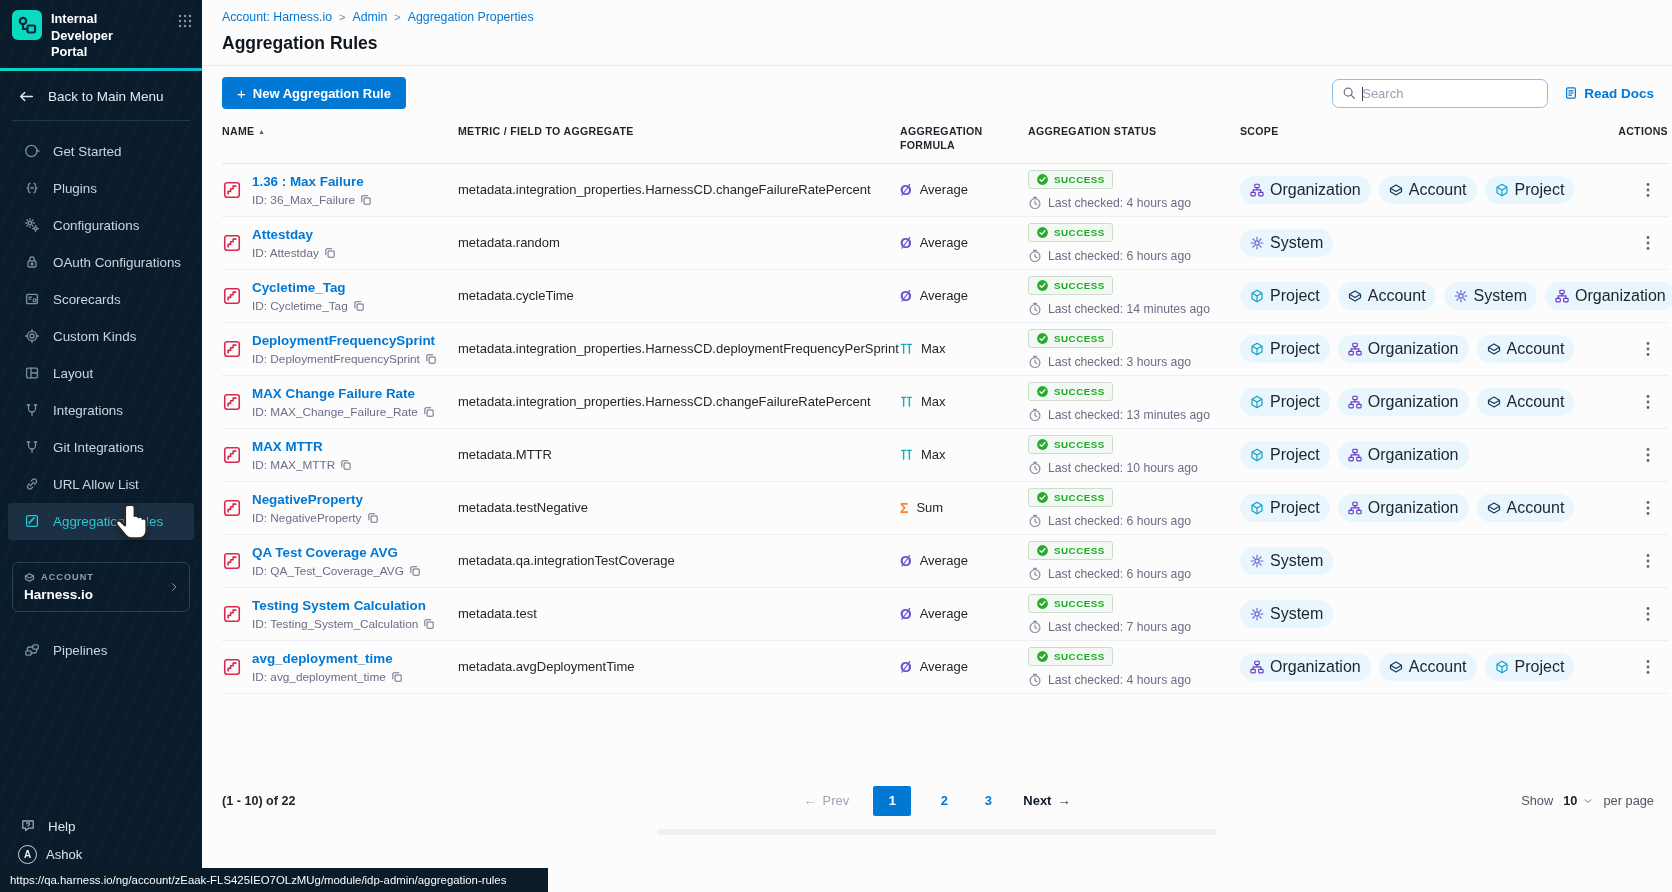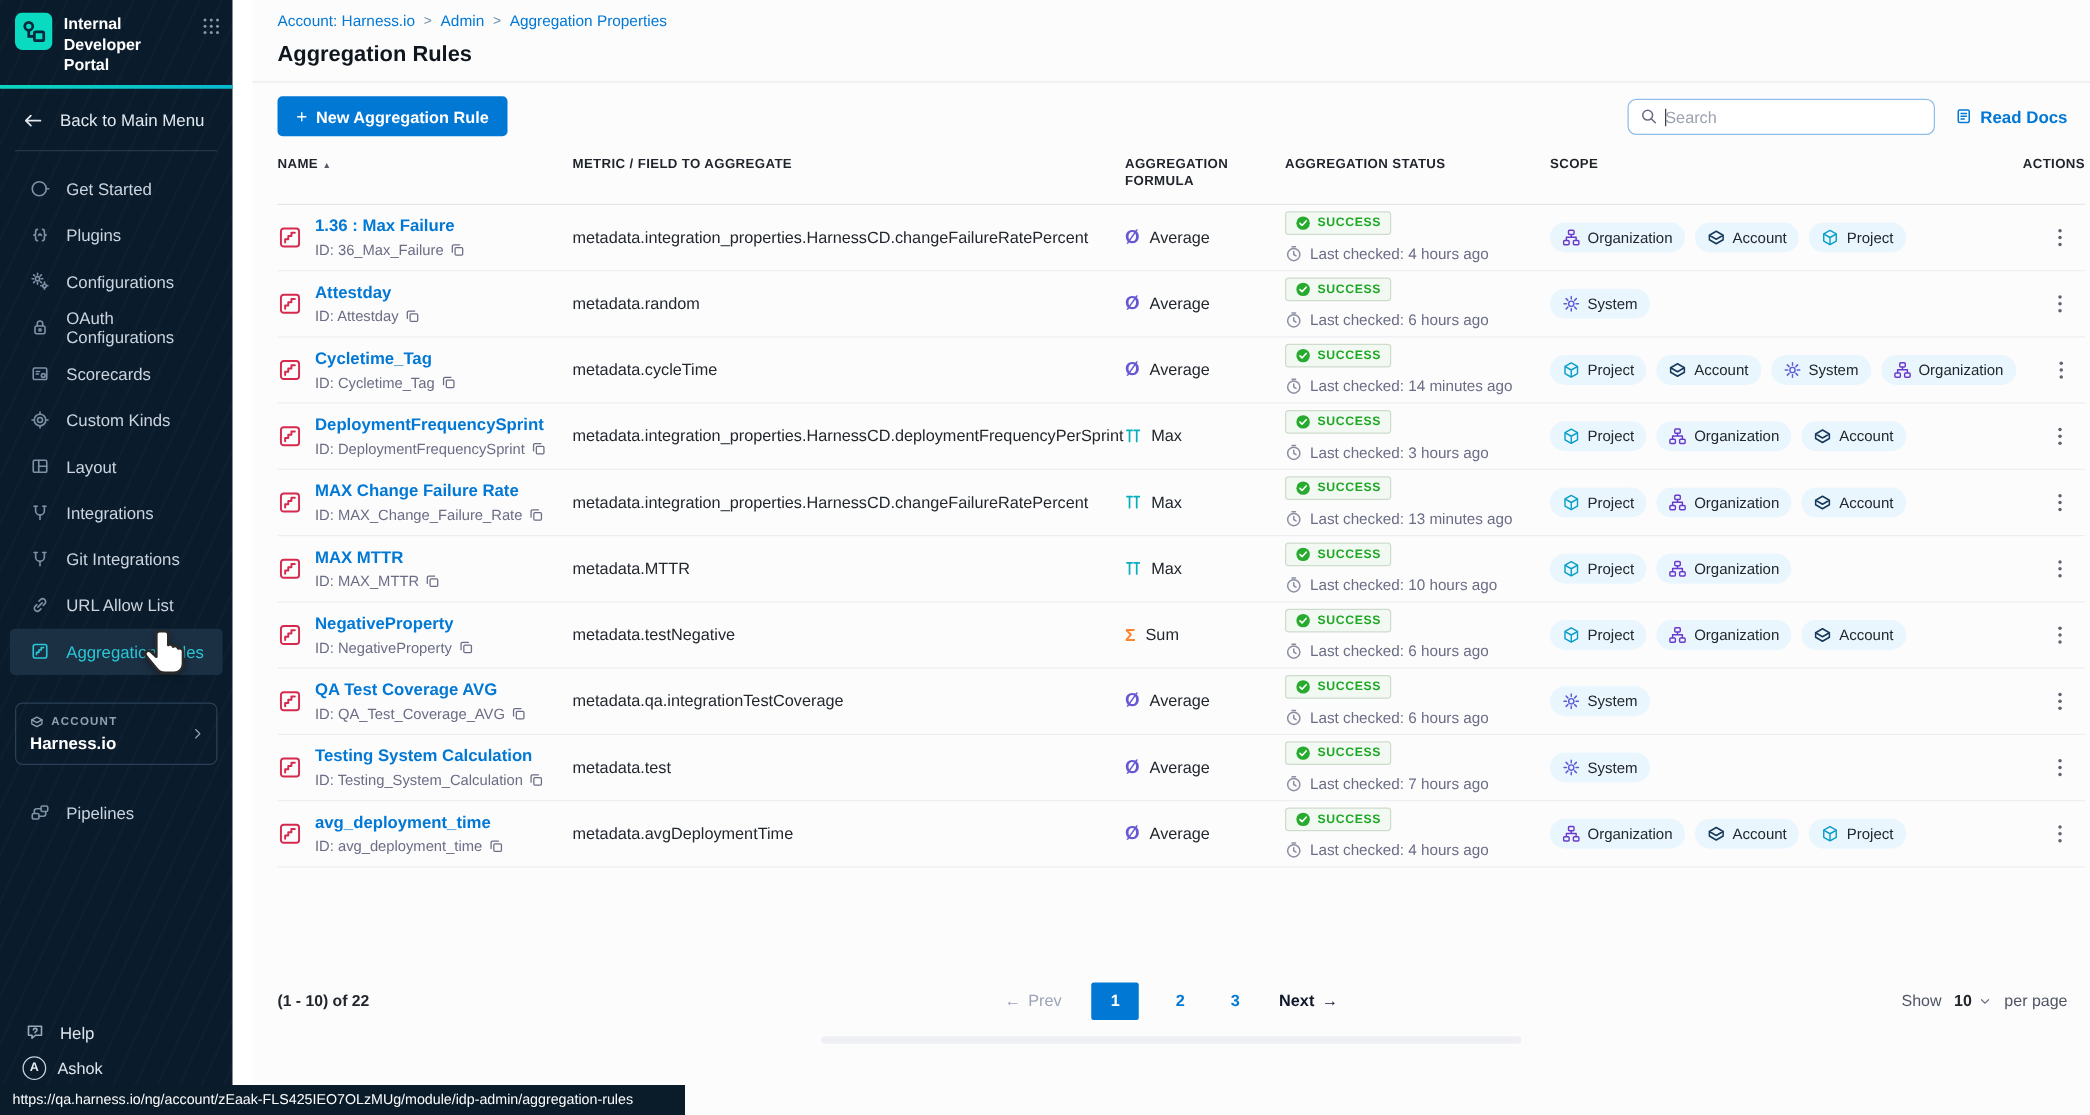--- a/index.html
+++ b/index.html
@@ -2,21 +2,21 @@
 <html><head>
 <meta charset="utf-8">
 <style>
   * { margin:0; padding:0; box-sizing:border-box; }
   html,body { width:1672px; height:892px; overflow:hidden; }
   body { font-family:"Liberation Sans","DejaVu Sans",sans-serif; background:#fff; position:relative; }
   .icon { display:inline-flex; align-items:center; justify-content:center; flex:none; }
   .icon svg { display:block; }
 
   
-  .sidebar { position:absolute; left:0; top:0; bottom:0; width:186px; background:#0A1C2C;
+  .sidebar { position:absolute; left:0; top:0; bottom:0; width:202px; background:#0A1C2C;
     background-image:repeating-linear-gradient(115deg, rgba(255,255,255,0.015) 0 2px, transparent 2px 16px); z-index:2; }
   .logo-row { display:flex; gap:9px; padding:10px 10px 7px 12px; align-items:flex-start; }
   .logo-title { color:#fff; font-size:12.8px; font-weight:700; line-height:1.3; width:100px; padding-top:1px; }
   .grid-icon { margin-left:auto; margin-top:4px; }
   .teal-bar { height:3px; background:linear-gradient(90deg,#0BD6C0,#0AB8CF); }
   .back-row { display:flex; gap:13px; align-items:center; padding:17px 14px 15px 18px; color:#E2E8EF; font-size:13.5px; cursor:pointer; }
   .side-div { border-bottom:1px solid #24384C; margin:0 12px 12px 12px; }
   .nav-item { display:flex; gap:13px; align-items:center; height:37px; margin:0 8px; padding-left:16px; border-radius:4px;
     color:#CBD4DE; font-size:13.4px; cursor:pointer; }
   .nav-item .nav-ic { color:#7E90A6; }
@@ -38,21 +38,21 @@
   .main { position:absolute; left:202px; right:0; top:0; bottom:0; background:#FCFCFD; }
   .breadcrumb { padding:10px 0 0 20px; font-size:12.3px; display:flex; gap:7px; align-items:center; }
   .bc-item { color:#0278D5; cursor:pointer; }
   .bc-sep { color:#6C8BA6; font-size:11px; }
   .page-title { margin:9px 0 0 20px; font-size:17.5px; font-weight:800; color:#10161E; }
   .head-div { margin-top:11px; border-bottom:1px solid #E9E9EF; }
   .toolbar { display:flex; align-items:center; padding:11px 18px 0 20px; height:43px; }
   .btn-new { background:#0278D5; color:#fff; font-weight:700; font-size:13px; height:32px; border-radius:4px;
     display:inline-flex; align-items:center; gap:7px; padding:0 15px; cursor:pointer; border:none; }
   .btn-plus { font-size:15px; font-weight:400; }
-  .search-box { margin-left:auto; width:246px; height:29px; border:1.5px solid #8FBEE9; border-radius:7px; background:#fff;
+  .search-box { margin-left:auto; width:216px; height:29px; border:1.5px solid #8FBEE9; border-radius:7px; background:#fff;
     display:flex; align-items:center; gap:6px; padding:0 9px; position:relative; }
   .search-box input { border:none; outline:none; flex:1; font-size:13px; color:#22272D; background:transparent; min-width:0;
     font-family:"Liberation Sans","DejaVu Sans",sans-serif; }
   .search-box input::placeholder { color:#9BA1AF; }
   .caret { position:absolute; left:29px; top:7px; width:1px; height:14px; background:#3A3F49; }
   .read-docs { display:flex; gap:6px; align-items:center; margin-left:16px; color:#0278D5; font-weight:700; font-size:13.5px; cursor:pointer; }
 
   .table-wrap { padding:0 4px 0 20px; }
   .thead, .trow { display:grid; grid-template-columns:236px 442px 128px 212px 1fr 56px; align-items:center; }
   .thead { margin-top:16px; padding-bottom:10px; font-size:10.6px; font-weight:700; color:#1F242B; letter-spacing:0.3px;
@@ -68,21 +68,21 @@
   .copy-ic { cursor:pointer; }
   .metric-cell { font-size:13px; color:#22272D; }
   .formula-cell { display:flex; gap:8px; align-items:center; font-size:13px; color:#22272D; }
   .f-avg { color:#6658D3; font-size:15px; font-weight:600; line-height:1; }
   .f-sum { color:#FF832B; font-size:14px; font-weight:700; line-height:1; }
   .status-badge { display:inline-flex; gap:5px; align-items:center; background:#F2F9F2; border:1px solid #CEDCCE; border-radius:3px;
     padding:2px 7px; font-size:9.8px; font-weight:700; color:#1FA826; letter-spacing:0.5px; width:max-content; }
   .checked-line { display:flex; gap:6px; align-items:center; color:#6B6D85; font-size:12.2px; margin-top:6px; }
   .scope-cell { display:flex; gap:8px; align-items:center; white-space:nowrap; }
   .pill { display:inline-flex; gap:6px; align-items:center; background:#E9F6FE; border-radius:14px; padding:5px 10px;
-    font-size:12px; color:#22272D; }
+    font-size:16px; color:#22272D; }
   .actions-cell { display:flex; justify-content:flex-end; padding-right:16px; }
   .kebab { cursor:pointer; padding:2px; }
 
   .pager-row { position:relative; margin-top:92px; height:30px; display:flex; justify-content:center; align-items:center; gap:24px; }
   .pager-range { position:absolute; left:20px; font-size:12.6px; font-weight:700; color:#22272D; }
   .pager-prev { display:flex; gap:6px; align-items:center; color:#9BA3B5; font-size:13px; cursor:pointer; }
   .pager-pages { display:flex; gap:22px; align-items:center; }
   .page-btn { color:#0278D5; font-size:13px; font-weight:700; min-width:22px; text-align:center; cursor:pointer; }
   .page-btn.active { background:#0278D5; color:#fff; width:38px; height:30px; display:flex; align-items:center; justify-content:center;
     border-radius:2px; }

